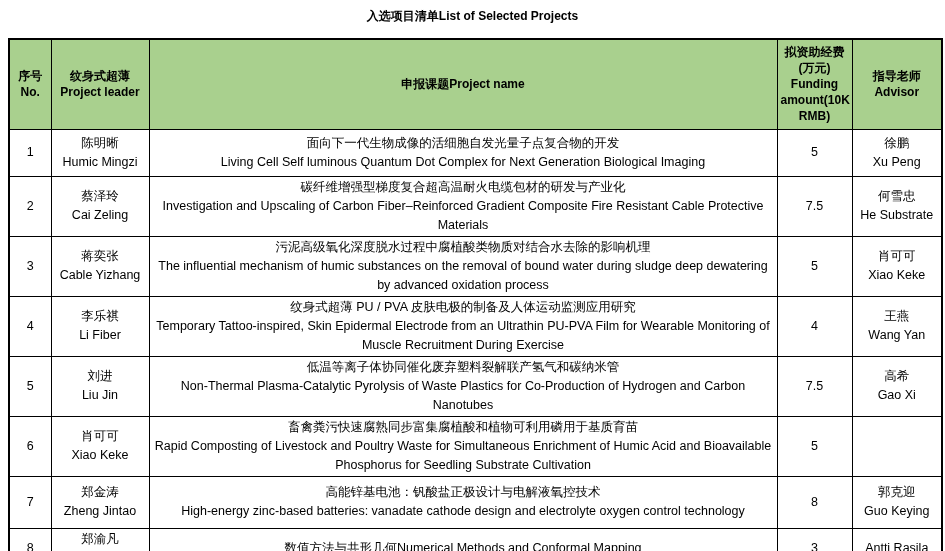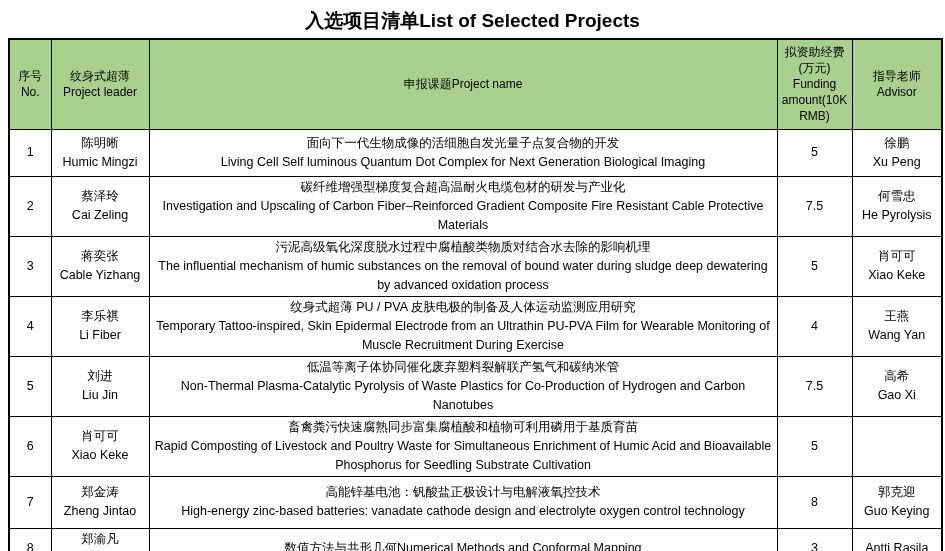--- a/index.html
+++ b/index.html
@@ -8,42 +8,42 @@
     width: 945px; height: 551px;
     background: #ffffff;
     font-family: "Liberation Sans", "DejaVu Sans", sans-serif;
     color: #000000;
     overflow: hidden;
   }
   .page-title {
     width: 945px;
     text-align: center;
     font-weight: bold;
-    font-size: 19px;
+    font-size: 12px;
     padding-top: 8px;
     height: 38px;
   }
   table.projects {
     border-collapse: collapse;
     table-layout: fixed;
     width: 933px;
     margin-left: 8px;
     border: 2px solid #000000;
   }
   table.projects td, table.projects th {
     border: 1px solid #000000;
     padding: 1px 3px;
     vertical-align: middle;
     white-space: pre-line;
     overflow: hidden;
   }
   thead tr { height: 90px; }
   thead th {
     background: #A9D08E;
-    font-weight: normal;
+    font-weight: bold;
     font-size: 12px;
     line-height: 16px;
     text-align: center;
   }
   tbody td {
     font-size: 12.5px;
     line-height: 19px;
     background: #ffffff;
   }
   td.c { text-align: center; }
@@ -98,21 +98,21 @@
 Xu Peng</td>
     </tr>
     <tr class="r2">
       <td class="c">2</td>
       <td class="c">蔡泽玲
 Cai Zeling</td>
       <td class="project-cell">碳纤维增强型梯度复合超高温耐火电缆包材的研发与产业化
 Investigation and Upscaling of Carbon Fiber–Reinforced Gradient Composite Fire Resistant Cable Protective Materials</td>
       <td class="c">7.5</td>
       <td class="c">何雪忠
-He Pyrolysis</td>
+He Substrate</td>
     </tr>
     <tr class="r3">
       <td class="c">3</td>
       <td class="c">蒋奕张
 Cable Yizhang</td>
       <td class="project-cell">污泥高级氧化深度脱水过程中腐植酸类物质对结合水去除的影响机理
 The influential mechanism of humic substances on the removal of bound water during sludge deep dewatering by advanced oxidation process</td>
       <td class="c">5</td>
       <td class="c">肖可可
 Xiao Keke</td>

